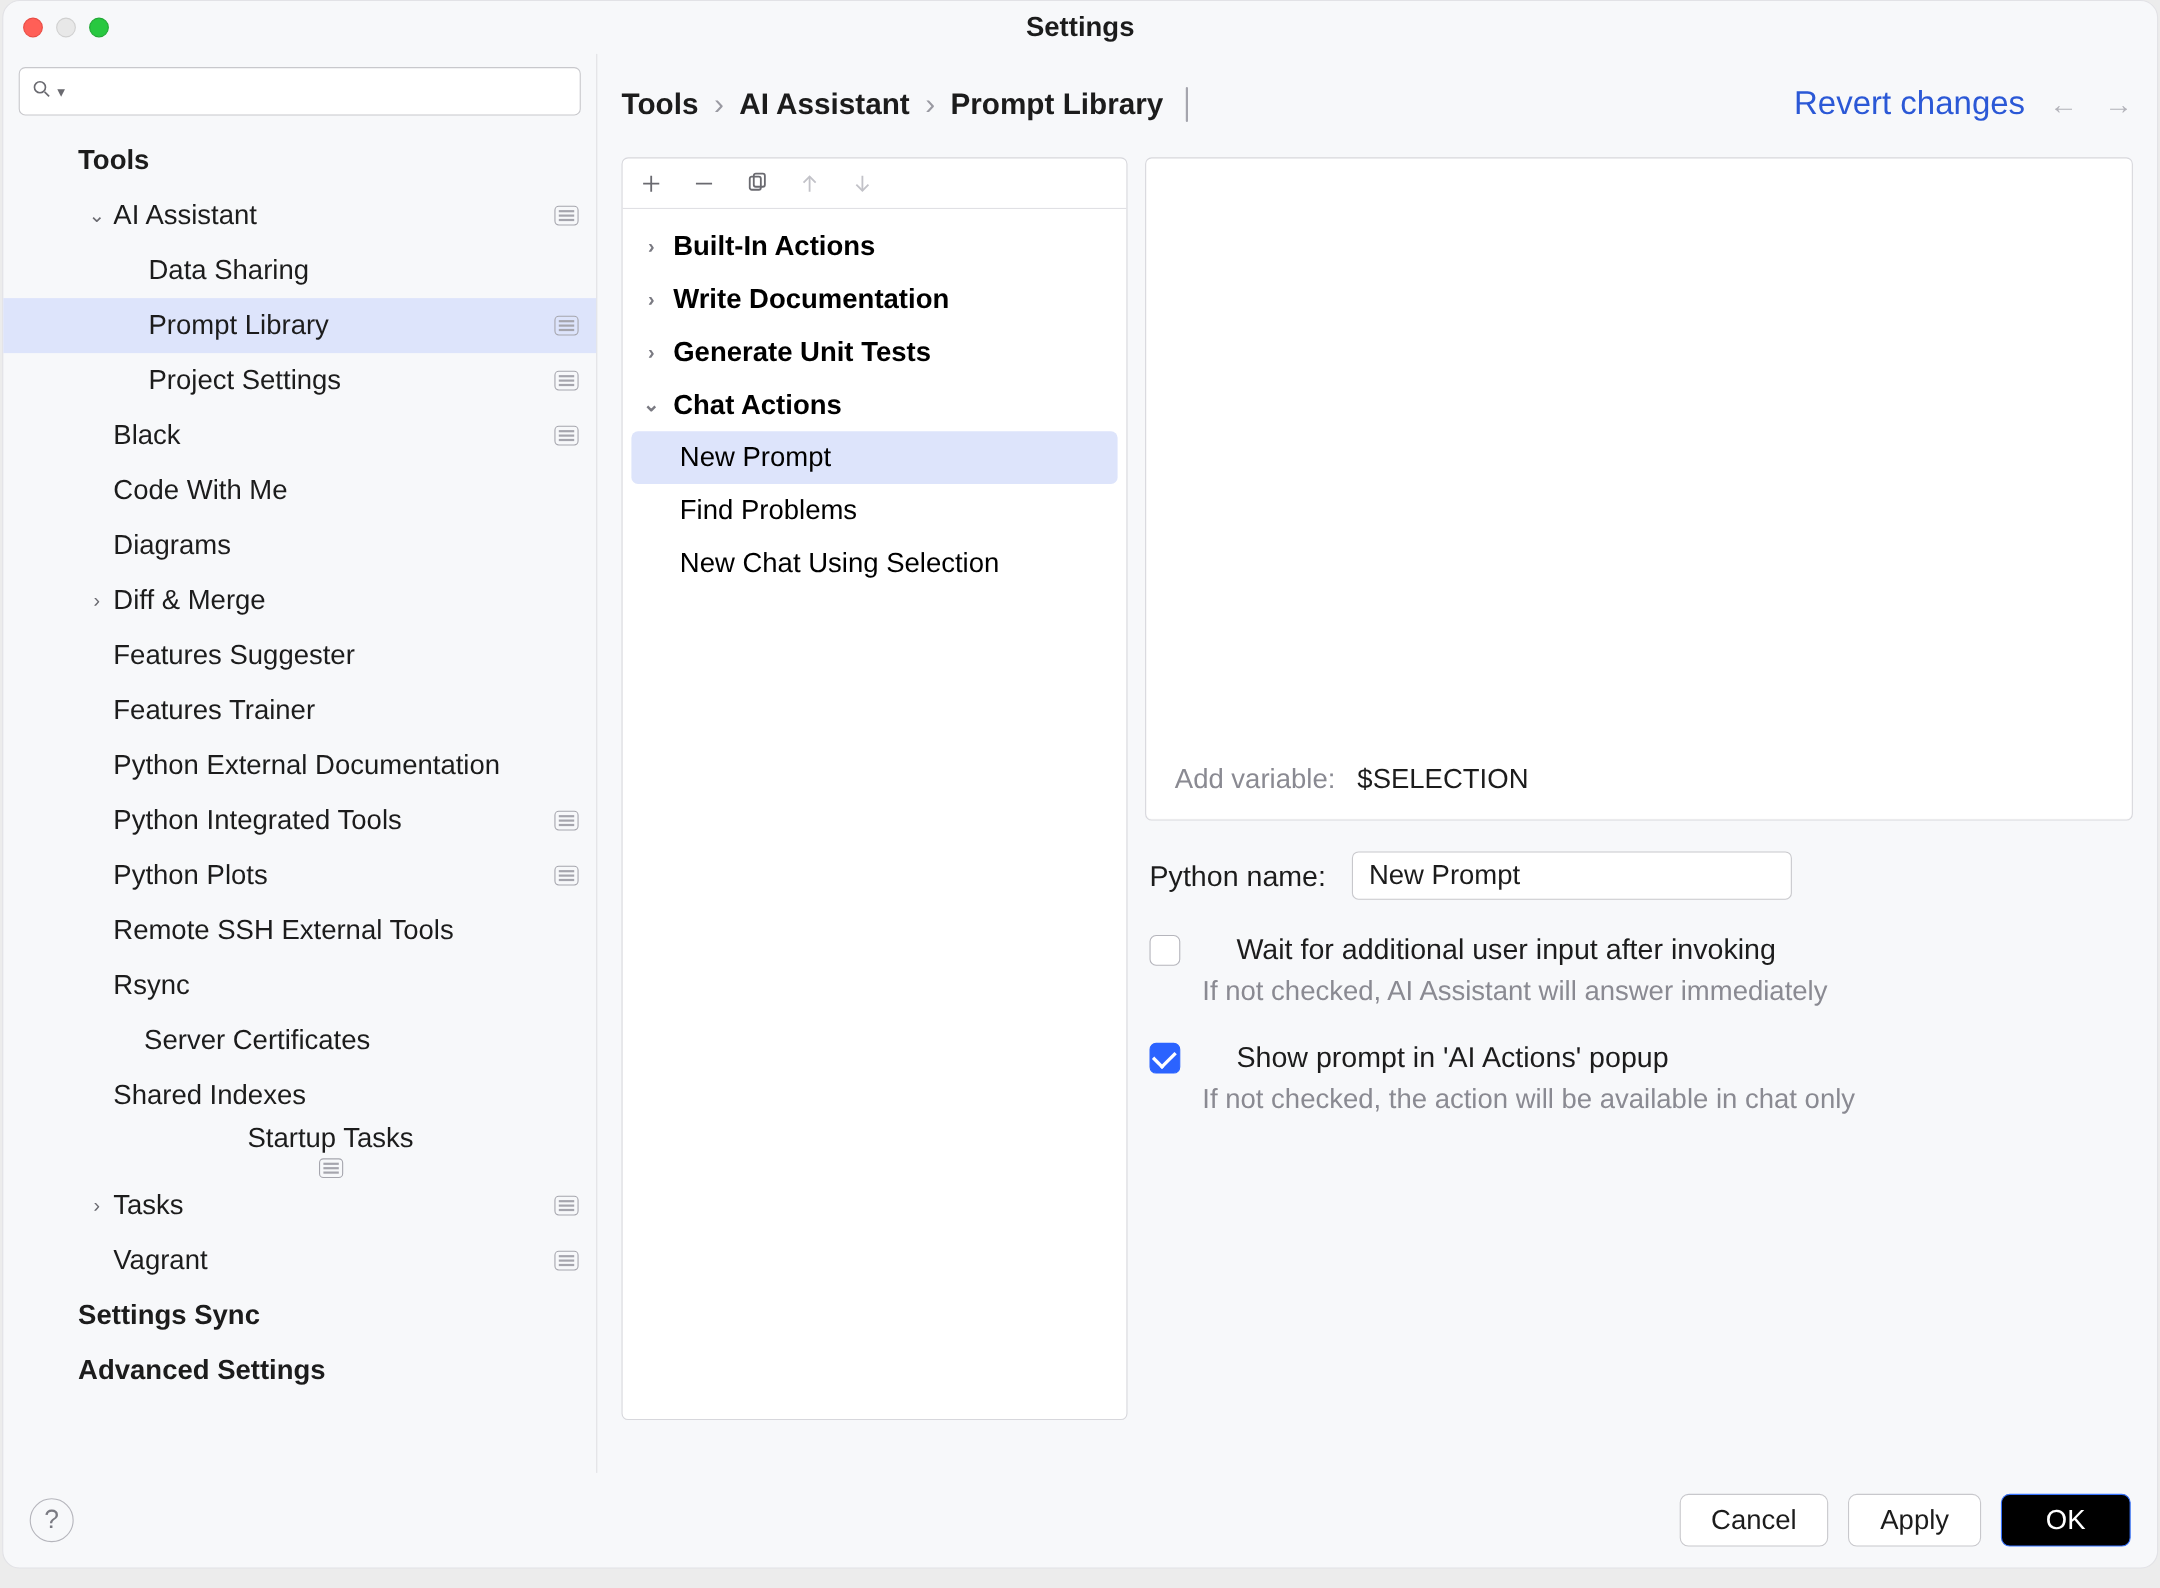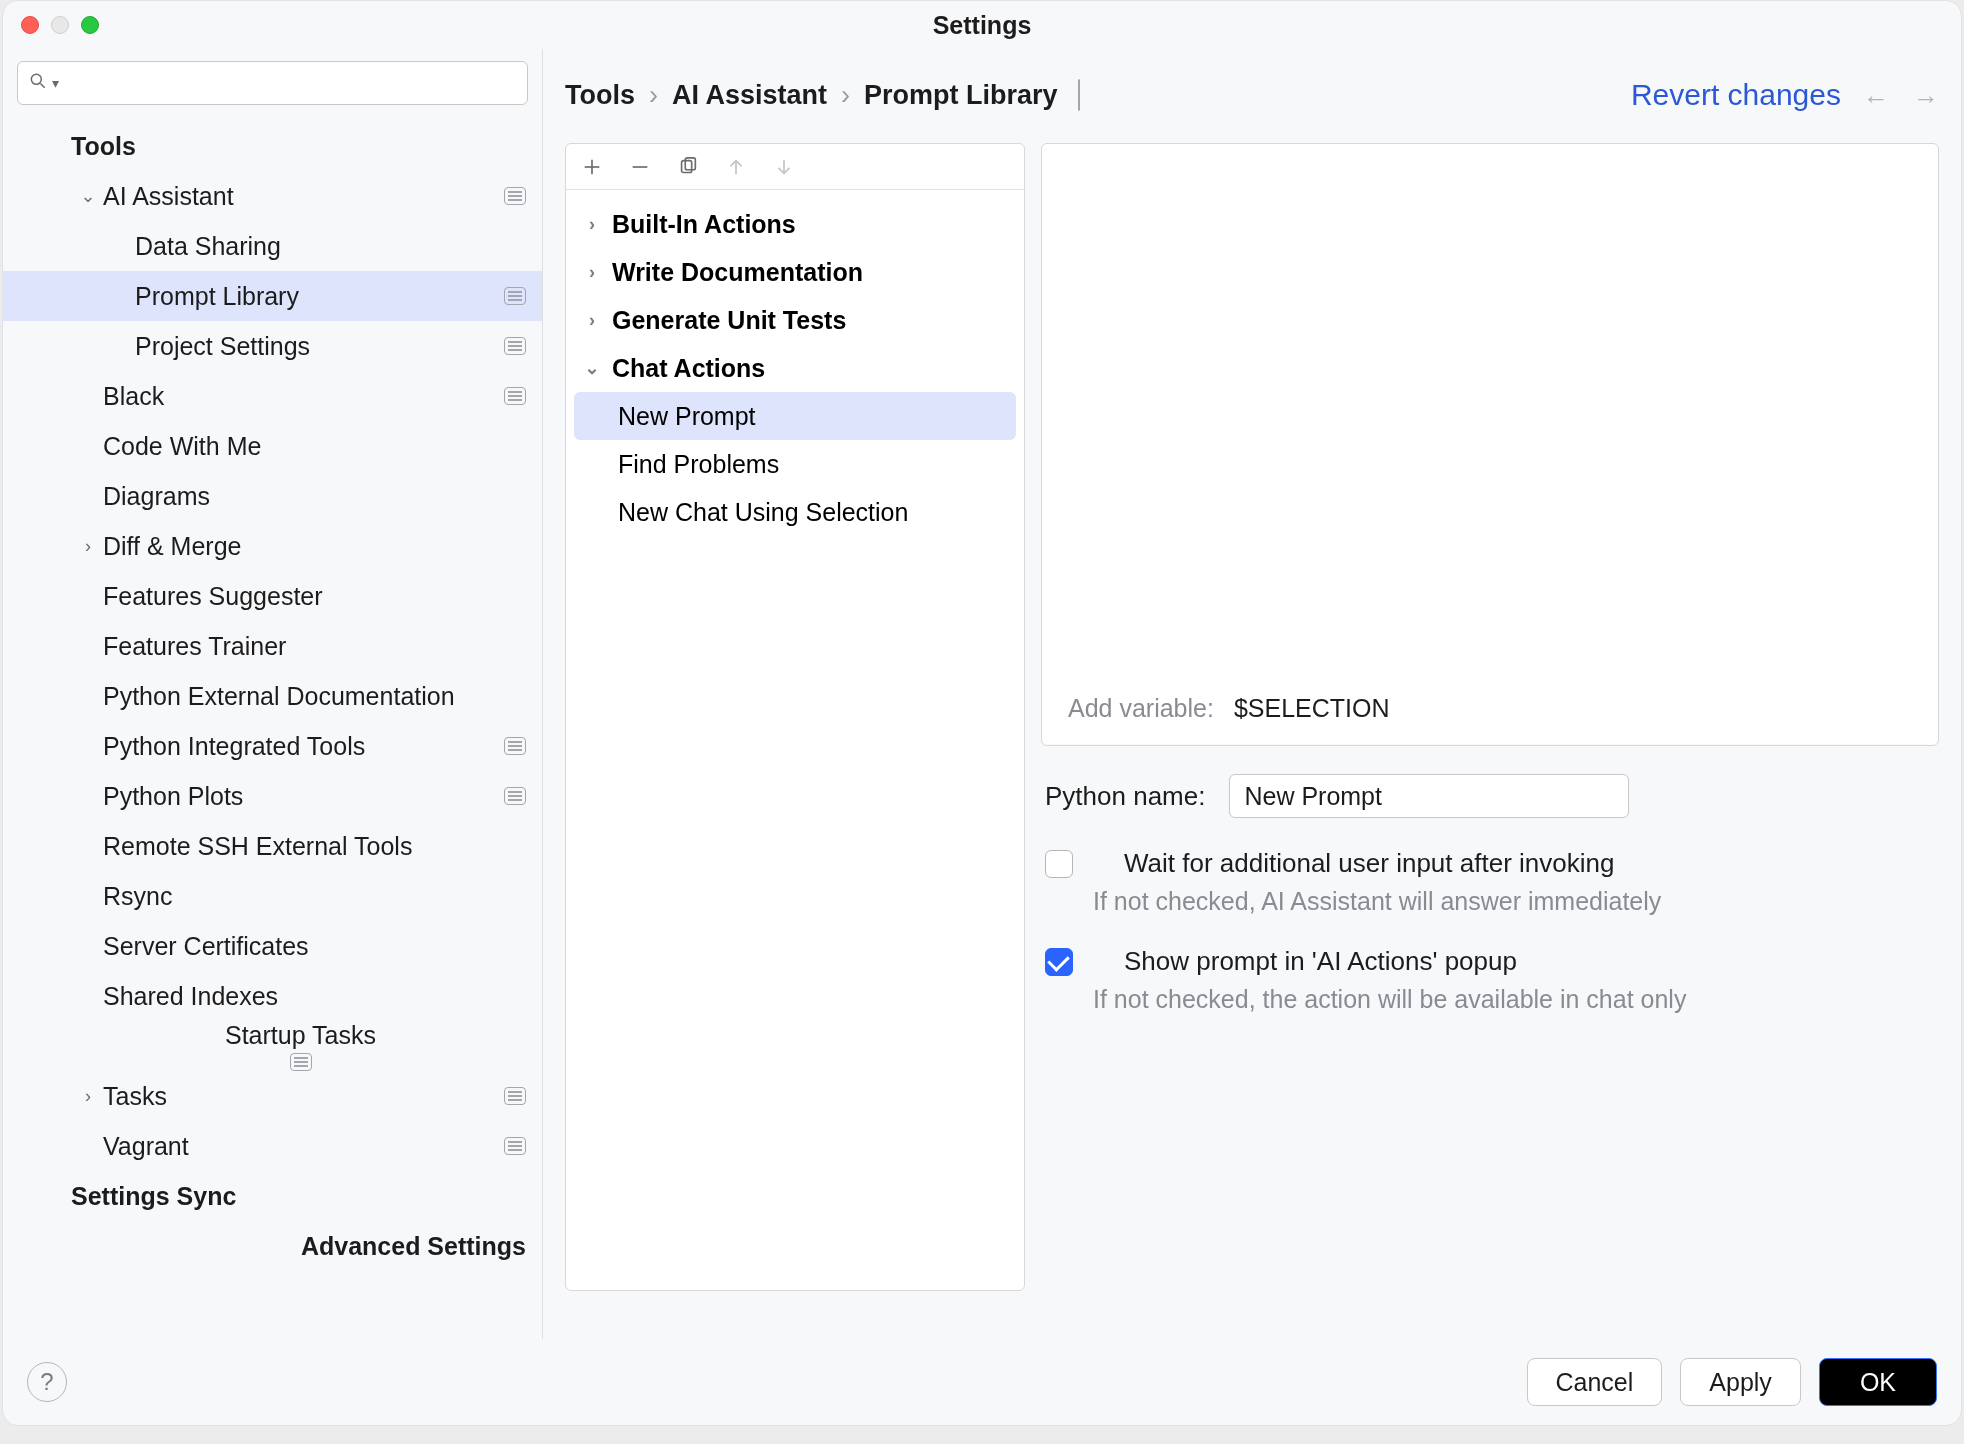--- a/index.html
+++ b/index.html
@@ -253,21 +253,21 @@
             <span class="project-scope-icon"></span>
           </div>
           <div class="tree-row" style="padding-left: 100px;">
             <span class="tree-chevron" style="width: 0px;"></span>
             <span class="label">Remote SSH External Tools</span>
           </div>
           <div class="tree-row" style="padding-left: 100px;">
             <span class="tree-chevron" style="width: 0px;"></span>
             <span class="label">Rsync</span>
           </div>
-          <div class="tree-row" style="padding-left: 100px;">
+          <div class="tree-row" style="padding-left: 100px; margin-left: 28px;">
             <span class="tree-chevron" style="width: 0px;"></span>
             <span class="label">Server Certificates</span>
           </div>
           <div class="tree-row" style="padding-left: 100px;">
             <span class="tree-chevron" style="width: 0px;"></span>
             <span class="label">Shared Indexes</span>
           </div>
           <div class="tree-row" style="padding-left: 72px; flex-direction: column;">
             <span class="tree-chevron" style="width: 0px;"></span>
             <span class="label">Startup Tasks</span>
@@ -280,21 +280,21 @@
           </div>
           <div class="tree-row" style="padding-left: 100px;">
             <span class="tree-chevron" style="width: 0px;"></span>
             <span class="label">Vagrant</span>
             <span class="project-scope-icon"></span>
           </div>
           <div class="tree-row bold" style="padding-left: 68px;">
             <span class="tree-chevron" style="width: 0px;"></span>
             <span class="label">Settings Sync</span>
           </div>
-          <div class="tree-row bold" style="padding-left: 68px; text-align: right;">
+          <div class="tree-row bold" style="padding-left: 68px;">
             <span class="tree-chevron" style="width: 0px;"></span>
             <span class="label">Advanced Settings</span>
           </div>
         </div>
     </div>
 
     <div class="main">
 
       <div class="header-row">
         <div class="breadcrumb">

